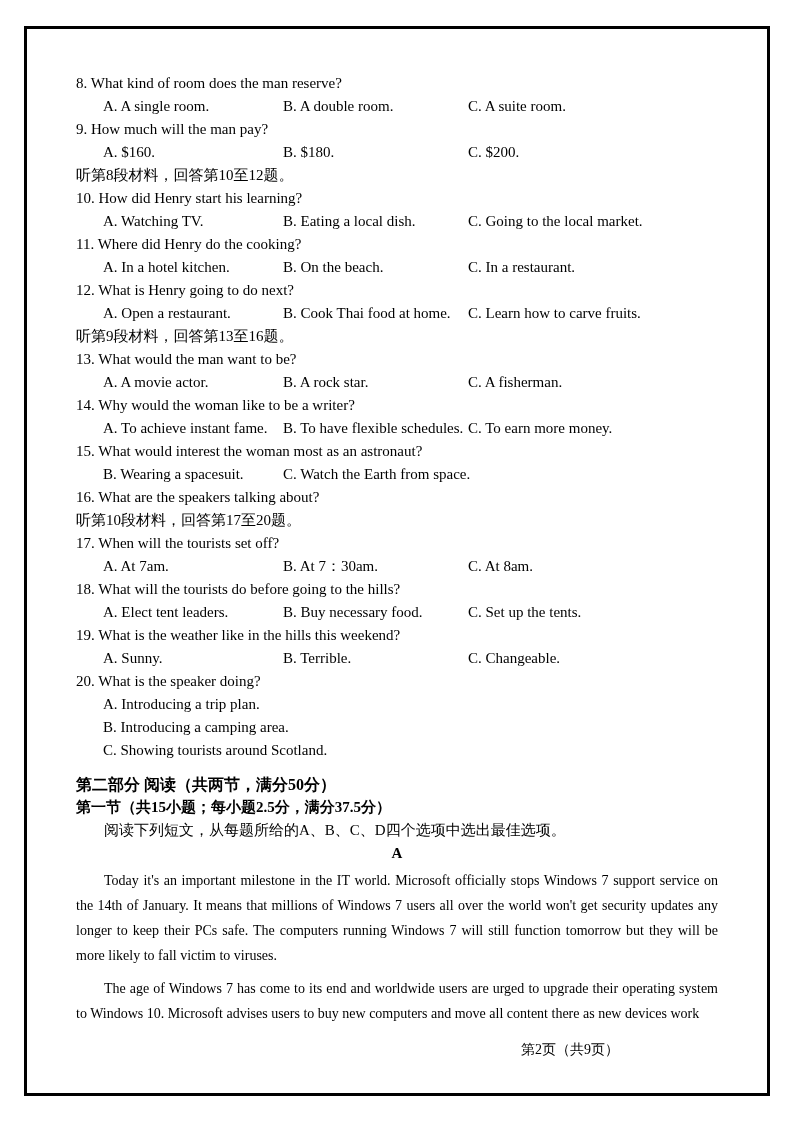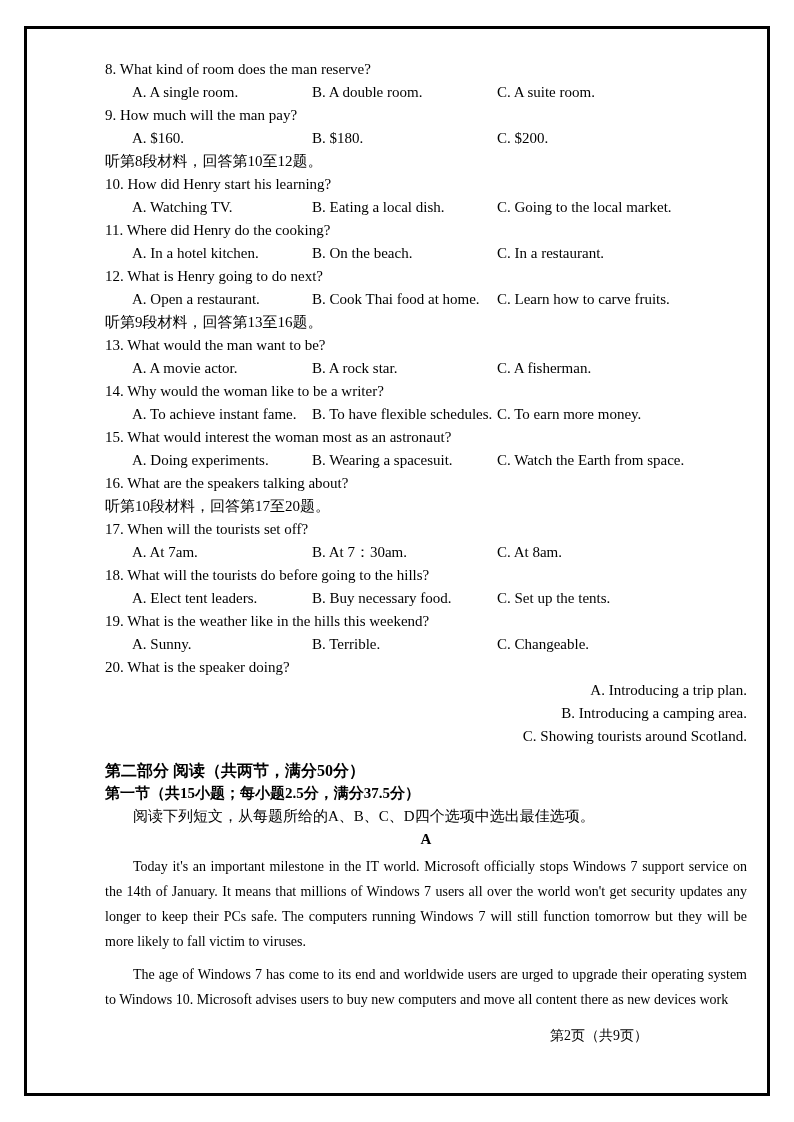--- a/index.html
+++ b/index.html
@@ -6,32 +6,32 @@
   body{
     width:794px;height:1122px;background:#ffffff;color:#000;
     font-family:"Liberation Serif","DejaVu Serif",serif;
     position:relative;overflow:hidden;
   }
   .frame{
     position:absolute;left:24px;top:26px;right:24px;bottom:26px;
     border:3px solid #000;pointer-events:none;
   }
   .content{
-    position:absolute;left:76px;top:58px;width:642px;
-    font-size:15px;line-height:23px;margin-left:29px;
+    position:absolute;left:76px;top:72px;width:642px;
+    font-size:15px;line-height:23px;
   }
   .q-text{white-space:nowrap;}
   .opts{
     display:grid;
     grid-template-columns:180px 185px 1fr;
     padding-left:27px;
   }
   .opt{white-space:nowrap;}
   .opts-stacked{padding-left:27px;}
-  .opts-stacked .opt{display:block;text-align:right;}
+  .opts-stacked .opt{display:block;}
   .h1{font-weight:bold;font-size:16px;margin-top:11px;}
   .h2{font-weight:bold;font-size:15px;}
   .read-instr{padding-left:28px;}
   .passage-label{text-align:center;font-weight:bold;line-height:22px;}
   .para{
     margin:0;margin-top:4px;
     font-size:14px;line-height:25px;
     text-align:justify;text-indent:28px;
   }
   .para + .para{margin-top:8px;}
@@ -110,21 +110,20 @@
     <div class="opts">
       <span class="opt">A. To achieve instant fame.</span>
       <span class="opt">B. To have flexible schedules.</span>
       <span class="opt">C. To earn more money.</span>
     </div>
   </div>
 
   <div class="q">
     <div class="q-text">15. What would interest the woman most as an astronaut?</div>
     <div class="opts">
-      <span class="opt">A. Doing experiments.</span>
       <span class="opt">B. Wearing a spacesuit.</span>
       <span class="opt">C. Watch the Earth from space.</span>
     </div>
   </div>
 
   <div class="q">
     <div class="q-text">16. What are the speakers talking about?</div>
     <div class="opts">
     </div>
   </div>

